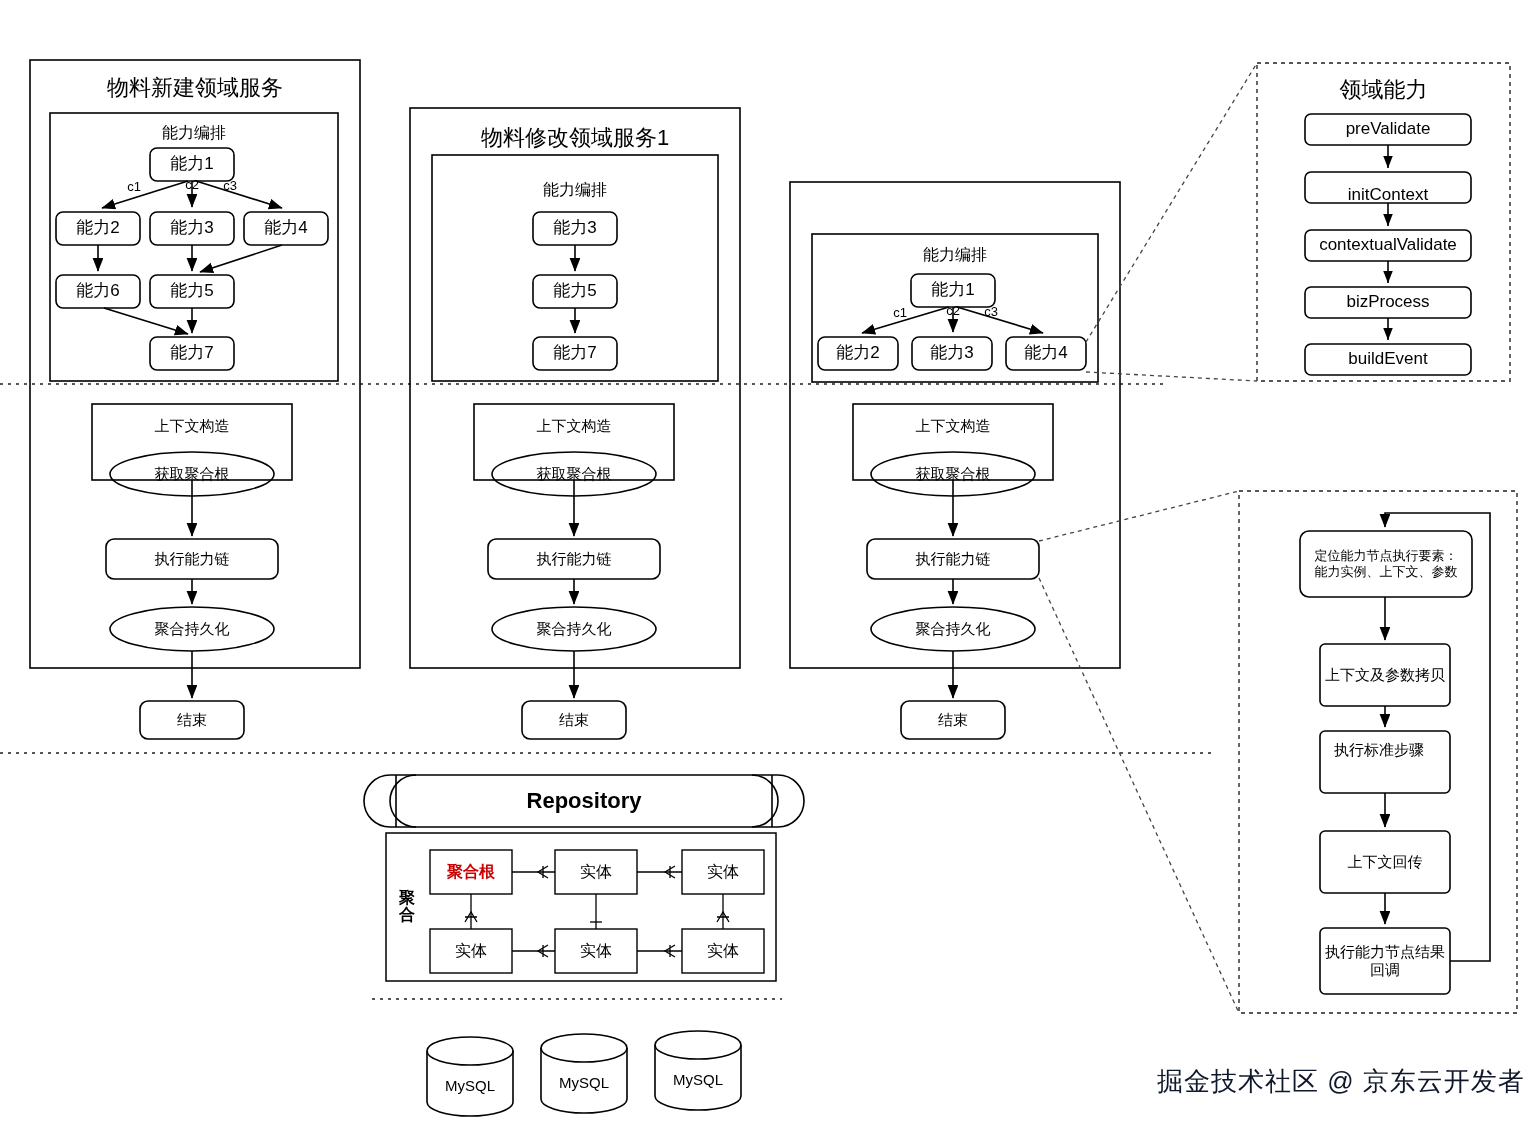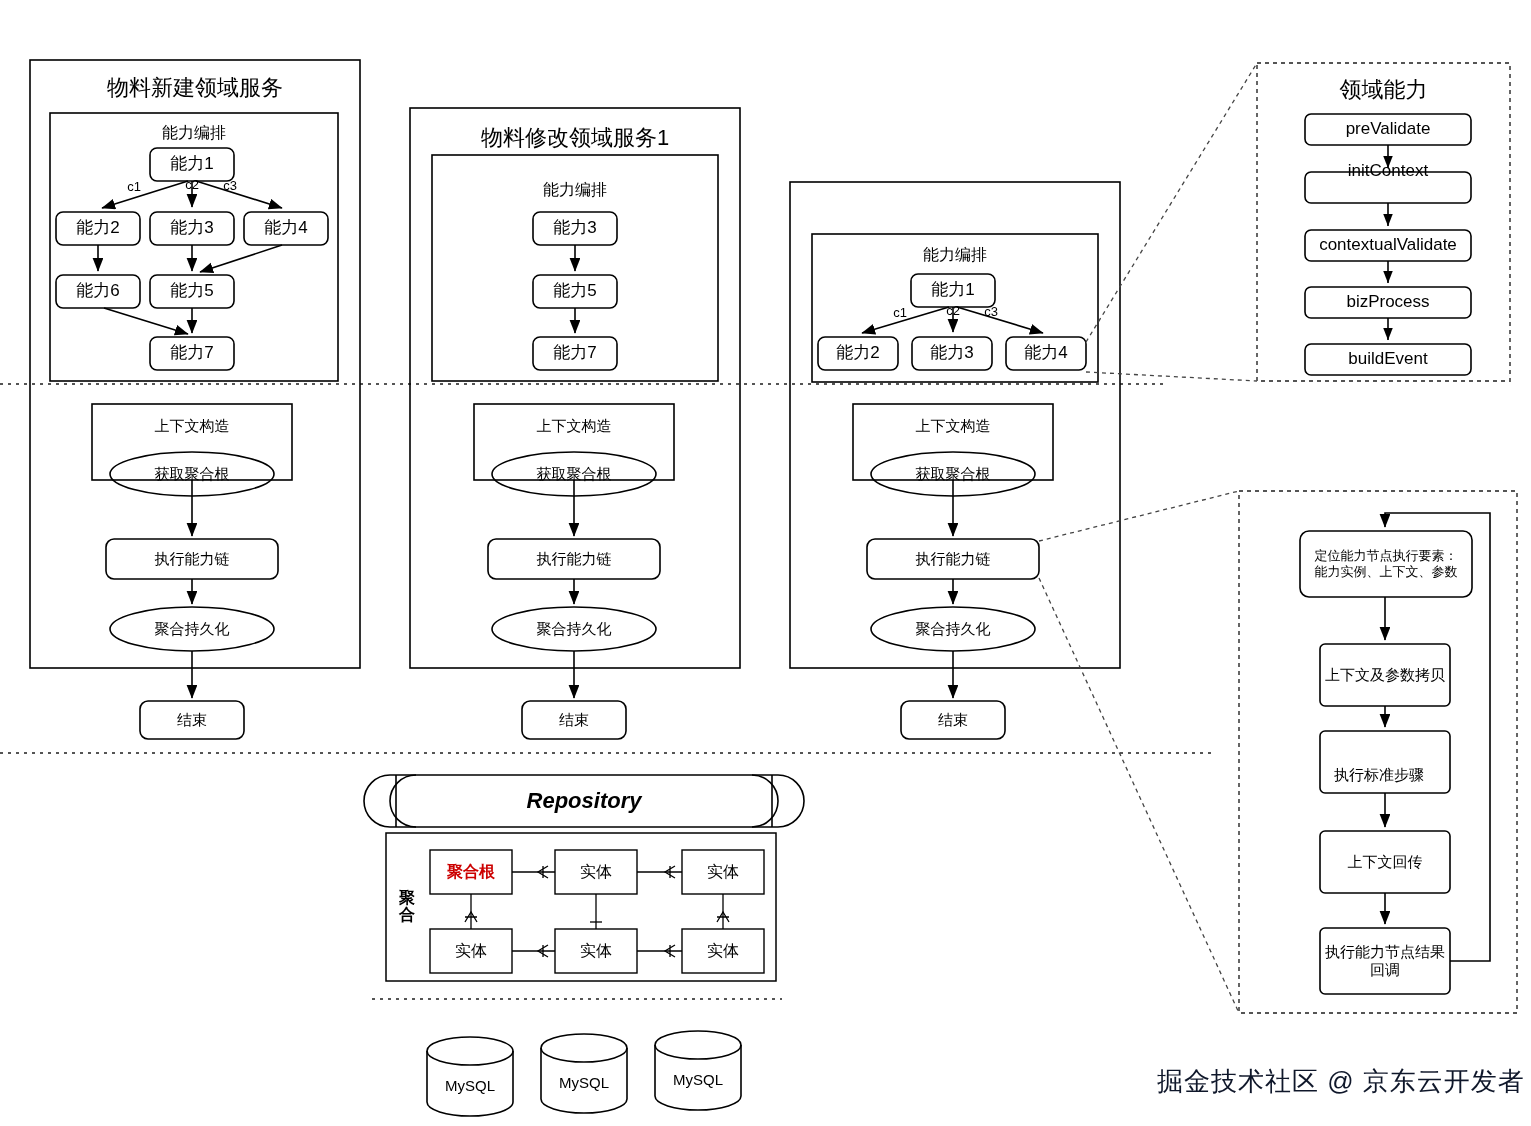--- a/index.html
+++ b/index.html
@@ -32,21 +32,21 @@
     white-space:pre-line;
     pointer-events:none;
   }
   .panel-title{font-size:22px;}
   .sub-title{font-size:16px;}
   .node-cn{font-size:17px;}
   .node-en{font-size:17px;}
   .small-cn{font-size:15px;}
   .tiny-cn{font-size:13px;}
   .edge-lbl{font-size:13px;}
-  .repo-title{font-size:22px;font-weight:bold;font-style:italic;}
+  .repo-title{font-size:22px;font-weight:bold;}
   .ent-cn{font-size:16px;}
   .root-cn{font-size:16px;font-weight:bold;color:#cc0000;}
   .agg-lbl{font-size:16px;font-weight:bold;line-height:1.05;}
   .db-lbl{font-size:15px;}
   .wm{
     font-size:26px;
     color:#0f172a;
     letter-spacing:1px;
     justify-content:flex-start;
   }
@@ -252,29 +252,29 @@
   <div class="txt edge-lbl" style="left:941px;top:303px;width:24px;height:16px;">c2</div>
   <div class="txt edge-lbl" style="left:979px;top:304px;width:24px;height:16px;">c3</div>
   <div class="txt small-cn" style="left:853px;top:414px;width:200px;height:24px;">上下文构造</div>
   <div class="txt small-cn" style="left:871px;top:462px;width:164px;height:24px;">获取聚合根</div>
   <div class="txt small-cn" style="left:867px;top:539px;width:172px;height:40px;">执行能力链</div>
   <div class="txt small-cn" style="left:871px;top:617px;width:164px;height:24px;">聚合持久化</div>
   <div class="txt small-cn" style="left:901px;top:701px;width:104px;height:38px;">结束</div>
 
   <div class="txt panel-title" style="left:1257px;top:74px;width:253px;height:32px;">领域能力</div>
   <div class="txt node-en" style="left:1305px;top:114px;width:166px;height:31px;">preValidate</div>
-  <div class="txt node-en" style="left:1305px;top:156px;width:166px;height:31px;">initContext</div>
+  <div class="txt node-en" style="left:1305px;top:180px;width:166px;height:31px;">initContext</div>
   <div class="txt node-en" style="left:1305px;top:230px;width:166px;height:31px;">contextualValidate</div>
   <div class="txt node-en" style="left:1305px;top:287px;width:166px;height:31px;">bizProcess</div>
   <div class="txt node-en" style="left:1305px;top:344px;width:166px;height:31px;">buildEvent</div>
 
   <div class="txt small-cn" style="left:1320px;top:644px;width:130px;height:62px;">上下文及参数拷贝</div>
   <div class="txt tiny-cn" style="left:1300px;top:531px;width:172px;height:66px;">定位能力节点执行要素：
 能力实例、上下文、参数</div>
-  <div class="txt small-cn" style="left:1320px;top:744px;width:118px;height:62px;">执行标准步骤</div>
+  <div class="txt small-cn" style="left:1320px;top:719px;width:118px;height:62px;">执行标准步骤</div>
   <div class="txt small-cn" style="left:1320px;top:831px;width:130px;height:62px;">上下文回传</div>
   <div class="txt small-cn" style="left:1320px;top:928px;width:130px;height:66px;">执行能力节点结果
 回调</div>
 
   <div class="txt repo-title" style="left:396px;top:777px;width:376px;height:48px;">Repository</div>
   <div class="txt agg-lbl" style="left:390px;top:878px;width:34px;height:58px;flex-direction:column;"><span>聚</span><span>合</span></div>
   <div class="txt root-cn" style="left:430px;top:850px;width:82px;height:44px;">聚合根</div>
   <div class="txt ent-cn" style="left:555px;top:850px;width:82px;height:44px;">实体</div>
   <div class="txt ent-cn" style="left:682px;top:850px;width:82px;height:44px;">实体</div>
   <div class="txt ent-cn" style="left:430px;top:929px;width:82px;height:44px;">实体</div>

